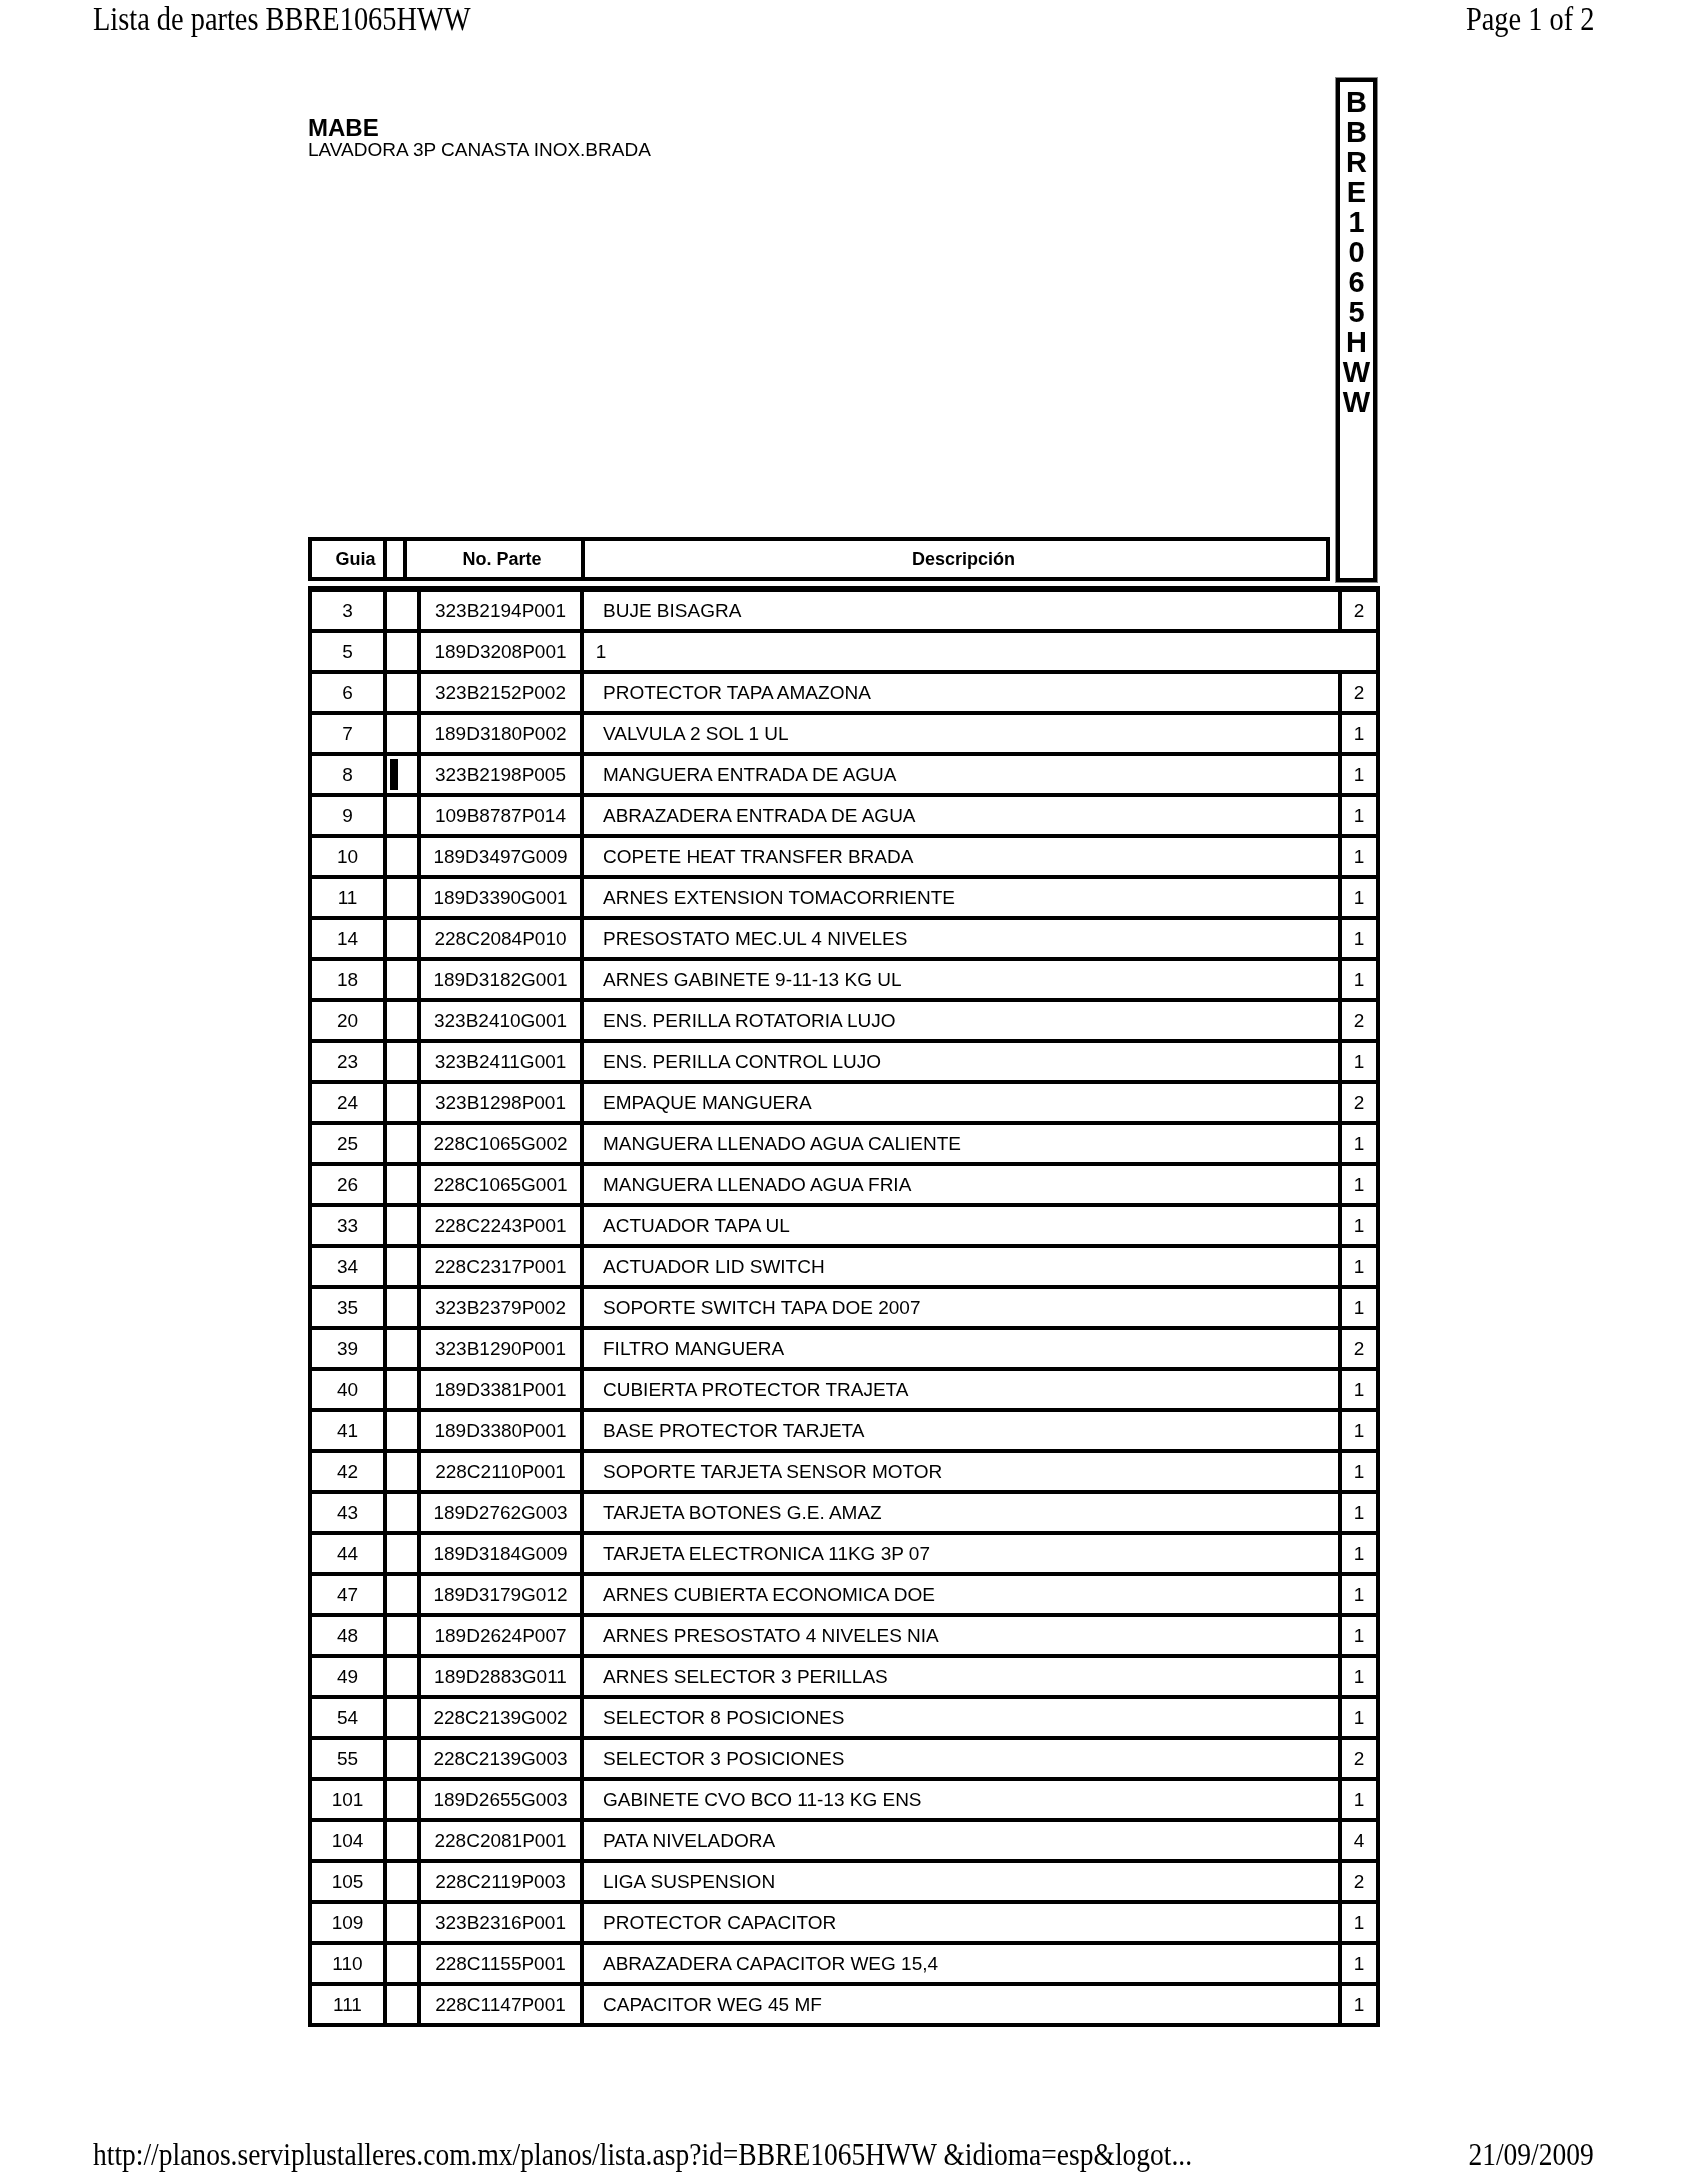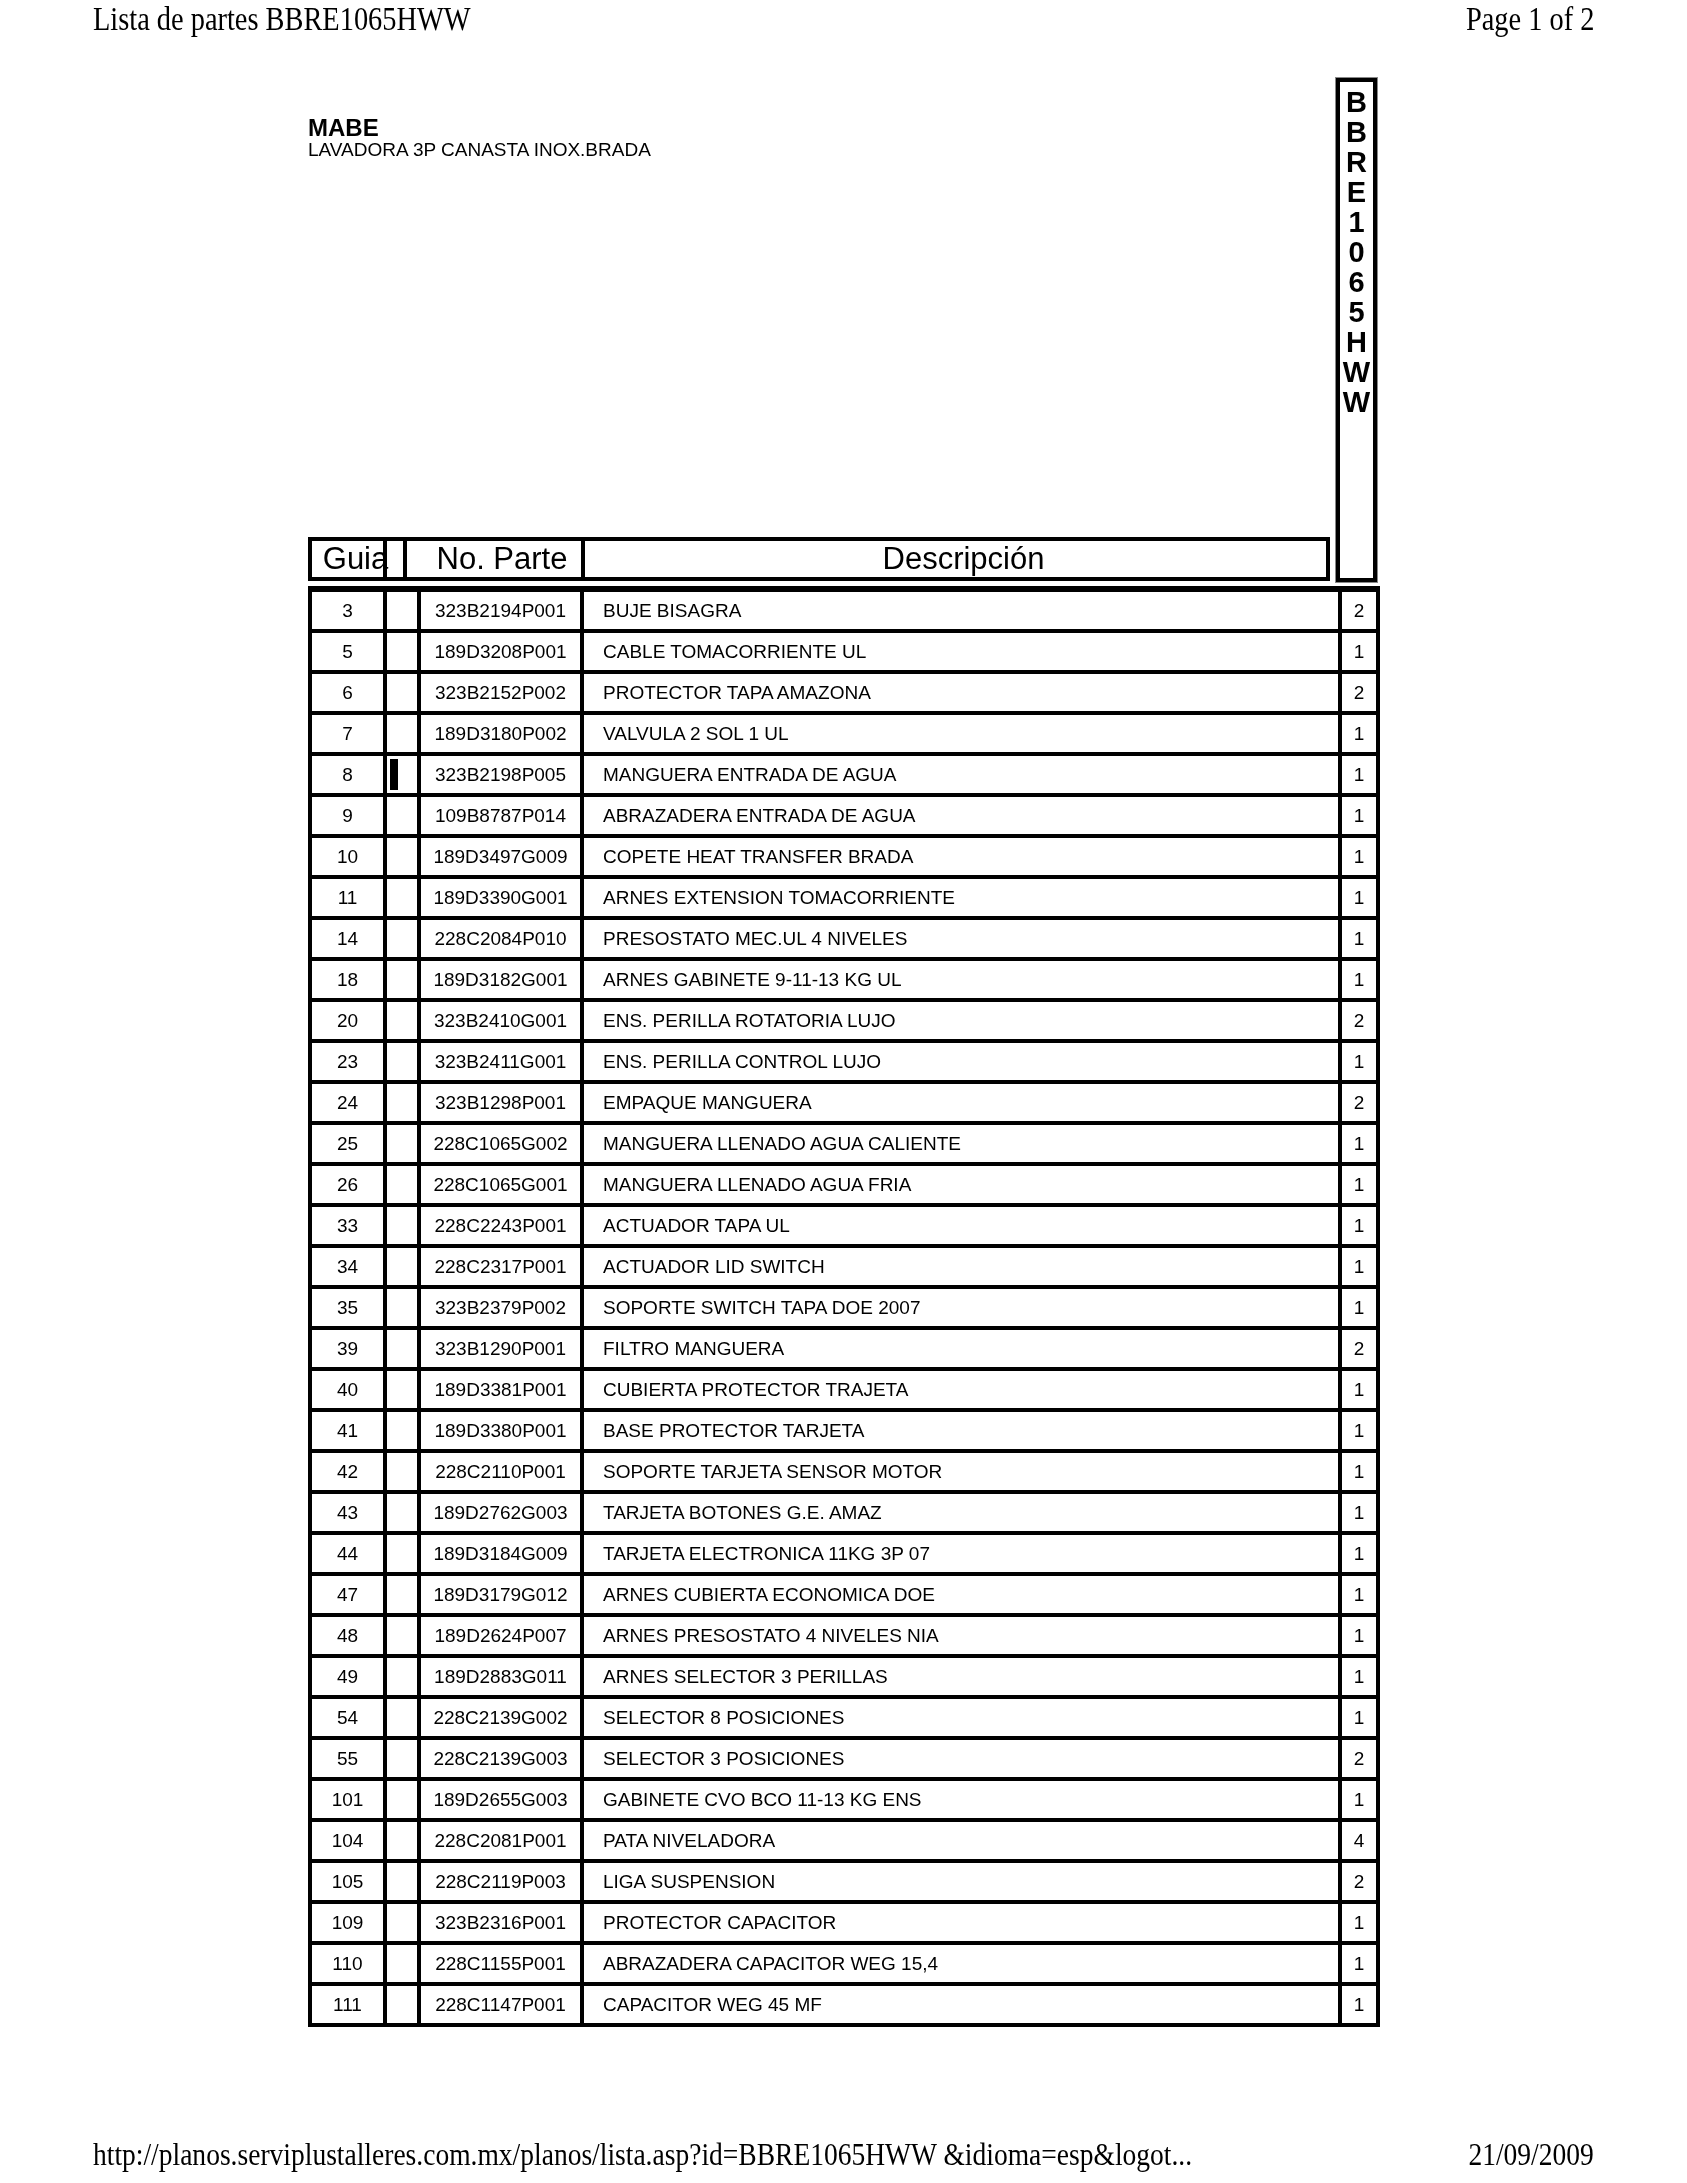--- a/index.html
+++ b/index.html
@@ -11,21 +11,21 @@
   #hdr-page { position: absolute; right: 93px; top: 1.3px; font-size: 33px; white-space: nowrap; transform: scaleX(0.86); transform-origin: right top; }
 
   #brand { position: absolute; left: 308px; top: 114px; font-size: 24px; font-weight: bold; }
   #subtitle { position: absolute; left: 308px; top: 139px; font-size: 19px; white-space: nowrap; }
 
   #code-box { position: absolute; left: 1336px; top: 78px; width: 33px; height: 496px; border: 4.6px solid #000; outline: 1.3px solid #888; outline-offset: 0; }
   #code-letters { position: absolute; left: 0; right: 0; top: 5.3px; text-align: center; font-size: 29px; font-weight: bold; line-height: 30px; }
   #code-letters span { display: block; }
 
   #thead { position: absolute; left: 308px; top: 537px; width: 1022px; height: 44px; border: 4px solid #000; box-sizing: border-box; display: flex; }
-  #thead > div { box-sizing: border-box; height: 100%; display: flex; align-items: center; justify-content: center; font-weight: normal; font-size: 31px; padding-left: 16px; }
+  #thead > div { box-sizing: border-box; height: 100%; display: flex; align-items: center; justify-content: center; font-weight: bold; font-size: 18px; padding-left: 16px; }
   .c-guia { width: 71px; }
   .c-mark { width: 18px; }
   .c-part { width: 178px; }
   .c-desc { flex: 1; }
   .c-qty { width: 43px; }
   .bl { border-left: 4px solid #000; }
 
   #tbody { position: absolute; left: 308px; top: 586px; width: 1072px; border: 4px solid #000; box-sizing: border-box; border-top-width: 6.6px; }
   .trow { display: flex; height: 41px; box-sizing: border-box; border-top: 4.6px solid #000; }
   .trow:first-child { border-top: none; height: 37px; }
@@ -77,21 +77,20 @@
       <div class="c-guia">3</div>
       <div class="c-mark bl"></div>
       <div class="c-part bl">323B2194P001</div>
       <div class="c-desc bl">BUJE BISAGRA</div>
       <div class="c-qty bl">2</div>
     </div>
     <div class="trow">
       <div class="c-guia">5</div>
       <div class="c-mark bl"></div>
       <div class="c-part bl">189D3208P001</div>
-      <div class="c-desc bl">CABLE TOMACORRIENTE UL</div>
       <div class="c-qty bl">1</div>
     </div>
     <div class="trow">
       <div class="c-guia">6</div>
       <div class="c-mark bl"></div>
       <div class="c-part bl">323B2152P002</div>
       <div class="c-desc bl">PROTECTOR TAPA AMAZONA</div>
       <div class="c-qty bl">2</div>
     </div>
     <div class="trow">

